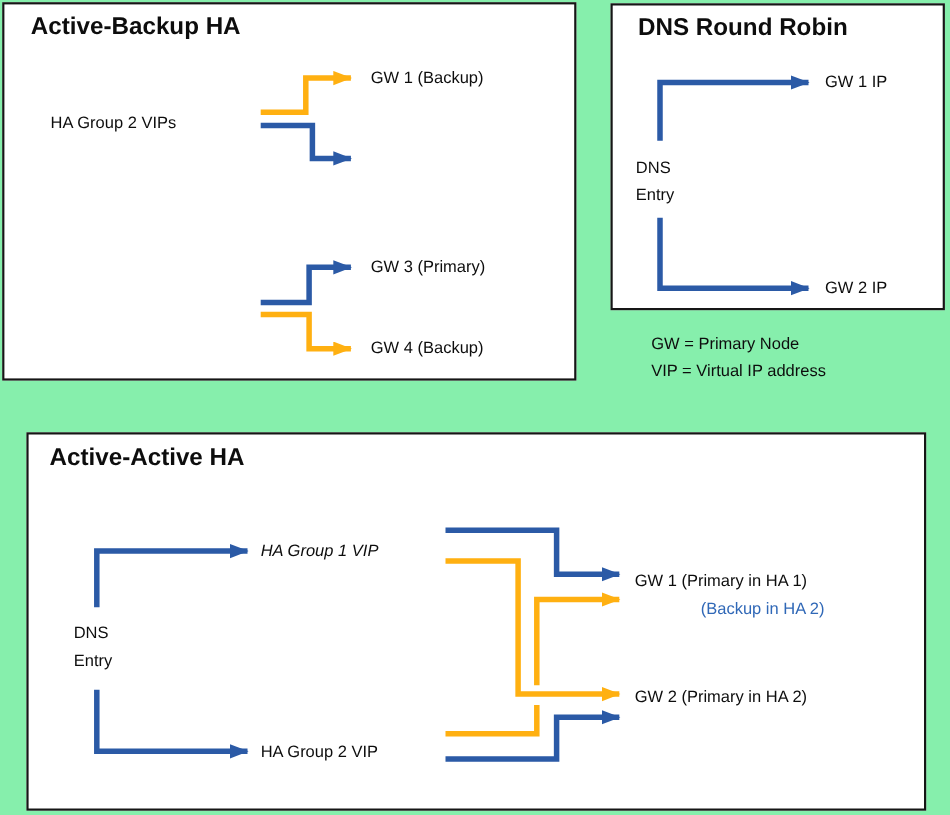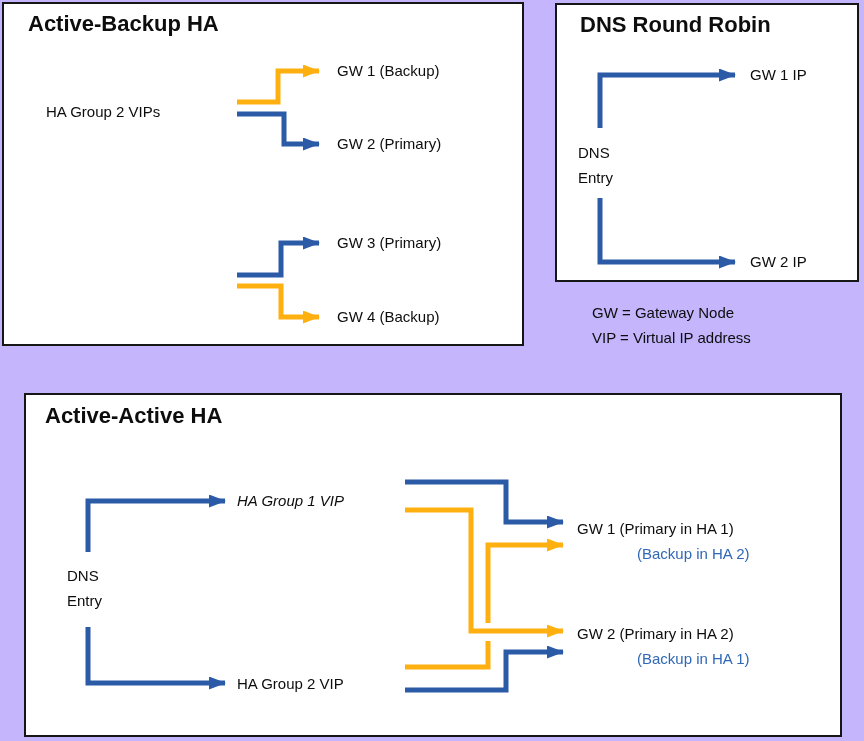--- a/index.html
+++ b/index.html
@@ -4,21 +4,21 @@
 <style>
   :root{
     --arrow-blue:#2B5AA6;
     --arrow-orange:#FFB011;
     --backup-text-blue:#3068B7;
     --border-color:#161616;
     --text-color:#0D0D0D;
   }
   html,body{margin:0;padding:0;background:#fff;}
   #canvas{
-    position:relative;width:864px;height:741px;background:#c4b5fd;overflow:hidden;
+    position:relative;width:864px;height:741px;background:#86efac;overflow:hidden;
     font-family:"Liberation Sans", sans-serif;color:var(--text-color);
   }
   .panel{position:absolute;border:2px solid var(--border-color);background:#fff;box-sizing:border-box;}
   .lbl{position:absolute;font-size:15px;line-height:24px;white-space:nowrap;color:var(--text-color);}
   .lbl.two-line{line-height:25px;}
   .title{position:absolute;font-size:22px;line-height:26px;font-weight:bold;white-space:nowrap;color:var(--text-color);}
   .blue-note{color:var(--backup-text-blue);}
   svg.arrows{position:absolute;left:0;top:0;pointer-events:none;}
   .ln{fill:none;stroke-width:5;stroke-linejoin:miter;}
   .ln-blue{stroke:var(--arrow-blue);}
@@ -61,40 +61,38 @@
 
     <polyline class="ln ln-orange" points="405,510 471,510 471,631 563,631" marker-end="url(#mo)"></polyline>
 
     <polyline class="ln ln-blue" points="405,482 506,482 506,522 563,522" marker-end="url(#mb)"></polyline>
     <polyline class="ln ln-blue" points="405,690 506,690 506,652 563,652" marker-end="url(#mb)"></polyline>
   </svg>
 
   <div class="title" style="left:28px;top:11px;">Active-Backup HA</div>
   <div class="lbl" style="left:46px;top:100px;">HA Group 2 VIPs</div>
   <div class="lbl" style="left:337px;top:59px;">GW 1 (Backup)</div>
-  <div class="lbl" style="left:337px;top:132px;">GW 2 (Primary)</div>
   <div class="lbl" style="left:337px;top:231px;">GW 3 (Primary)</div>
   <div class="lbl" style="left:337px;top:305px;">GW 4 (Backup)</div>
 
   <div class="title" style="left:580px;top:12px;">DNS Round Robin</div>
   <div class="lbl two-line" style="left:578px;top:140px;">
     <div>DNS</div>
     <div>Entry</div>
   </div>
   <div class="lbl" style="left:750px;top:63px;">GW 1 IP</div>
   <div class="lbl" style="left:750px;top:250px;">GW 2 IP</div>
 
-  <div class="lbl" style="left:592px;top:301px;">GW = Gateway Node</div>
+  <div class="lbl" style="left:592px;top:301px;">GW = Primary Node</div>
   <div class="lbl" style="left:592px;top:326px;">VIP = Virtual IP address</div>
 
   <div class="title" style="left:45px;top:403px;">Active-Active HA</div>
   <div class="lbl two-line" style="left:67px;top:563px;">
     <div>DNS</div>
     <div>Entry</div>
   </div>
   <div class="lbl" style="left:237px;top:489px;font-style:italic;">HA Group 1 VIP</div>
   <div class="lbl" style="left:237px;top:672px;">HA Group 2 VIP</div>
   <div class="lbl" style="left:577px;top:517px;">GW 1 (Primary in HA 1)</div>
   <div class="lbl blue-note" style="left:637px;top:542px;">(Backup in HA 2)</div>
   <div class="lbl" style="left:577px;top:622px;text-align:right;">GW 2 (Primary in HA 2)</div>
-  <div class="lbl blue-note" style="left:637px;top:647px;">(Backup in HA 1)</div>
 
 </div>
 
 </body></html>

